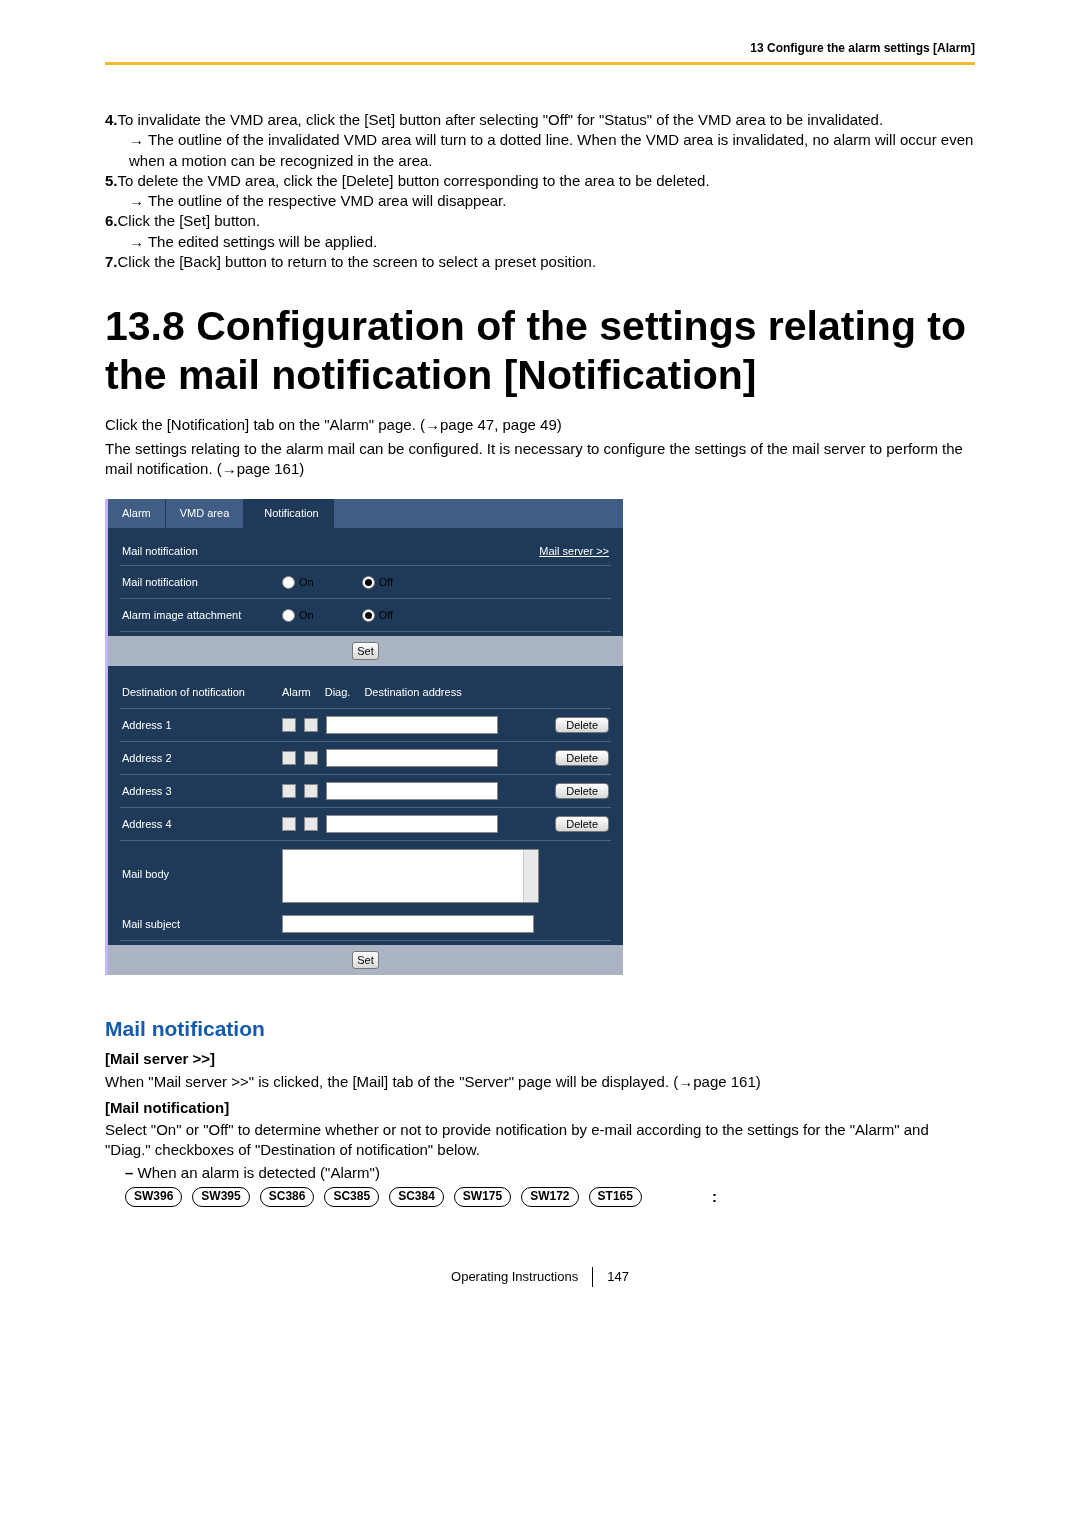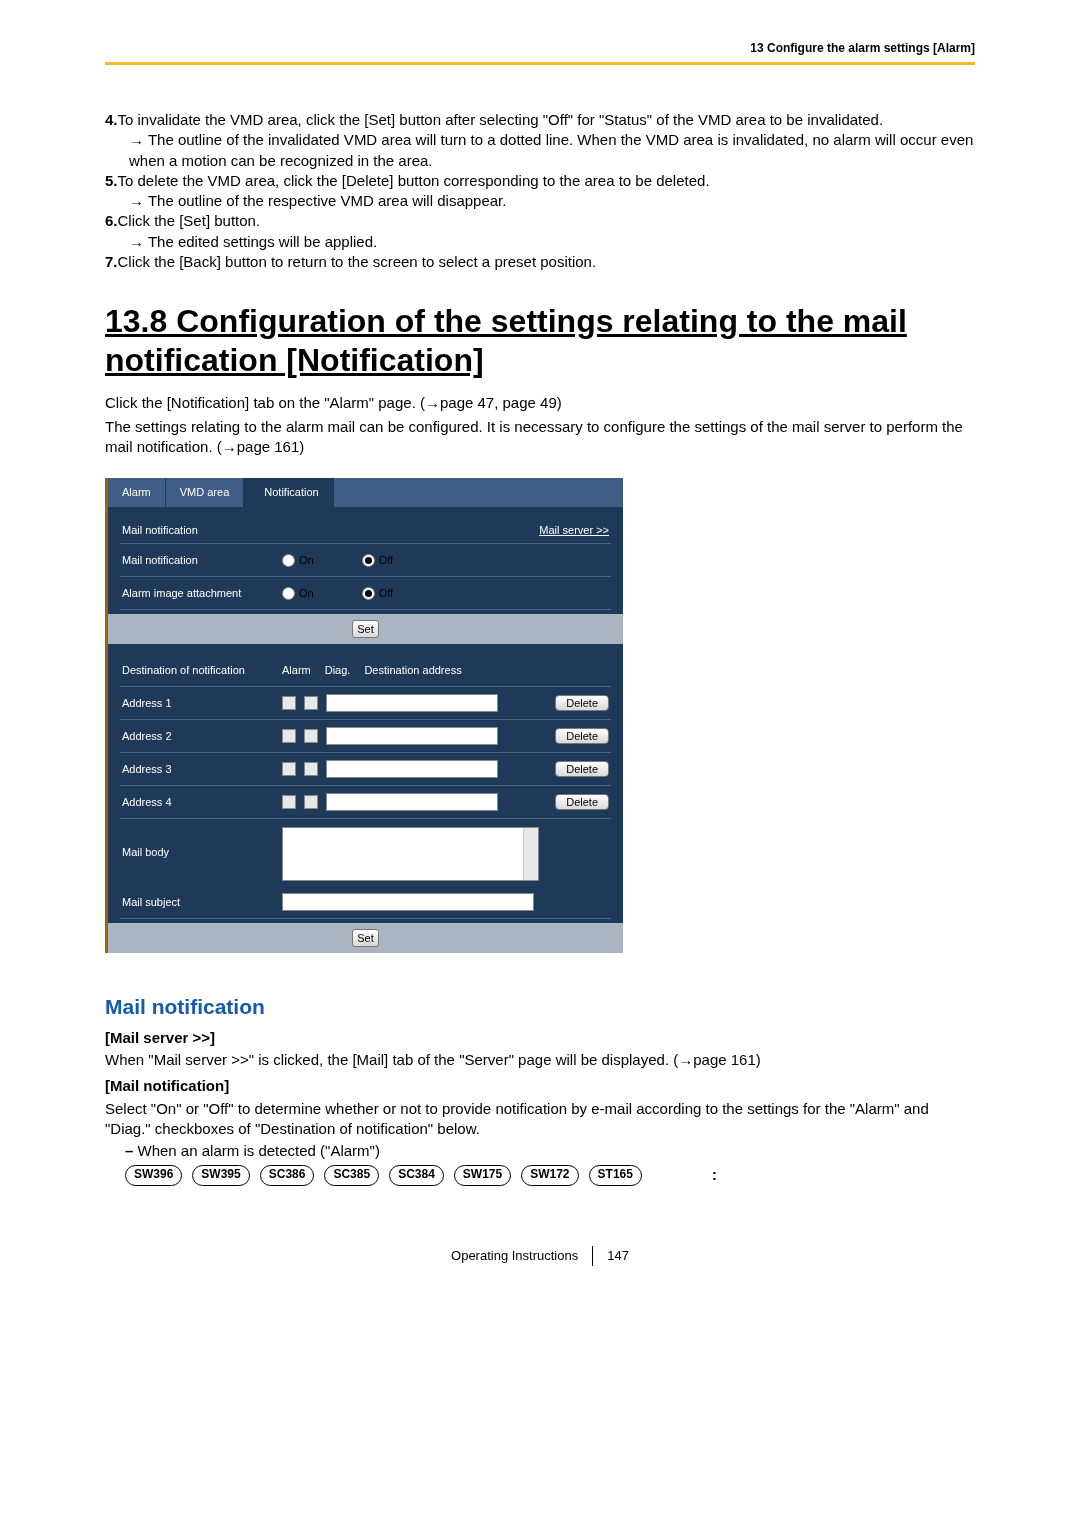--- a/index.html
+++ b/index.html
@@ -17,25 +17,25 @@
     font-size: 12px;
     padding-bottom: 6px;
   }
   .hdr-rule {
     border: 0;
     border-top: 3px solid #f6bb2a;
     margin: 0 0 45px 0;
   }
   .arrow-line { padding-left: 24px; }
   .arrow-line:before { content: "→ "; }
-  h1.section-title { font-size: 32px; font-weight: bold; margin: 30px 0 14px 0; line-height: 1.2; text-decoration: underline; }
+  h1.section-title { font-size: 41px; font-weight: bold; margin: 30px 0 14px 0; line-height: 1.2; }
   .intro p { margin: 4px 0; }
 
   .panel-wrap {
-    border-left: 3px solid #a16207;
+    border-left: 3px solid #c4b5fd;
     margin: 20px 0 40px 0;
     width: 515px;
     font-size: 11px;
     color: #fff;
   }
   .tabs { display: flex; background: #3f5d85; }
   .tab {
     padding: 7px 14px;
     border-right: 1px solid #1f3a58;
   }

